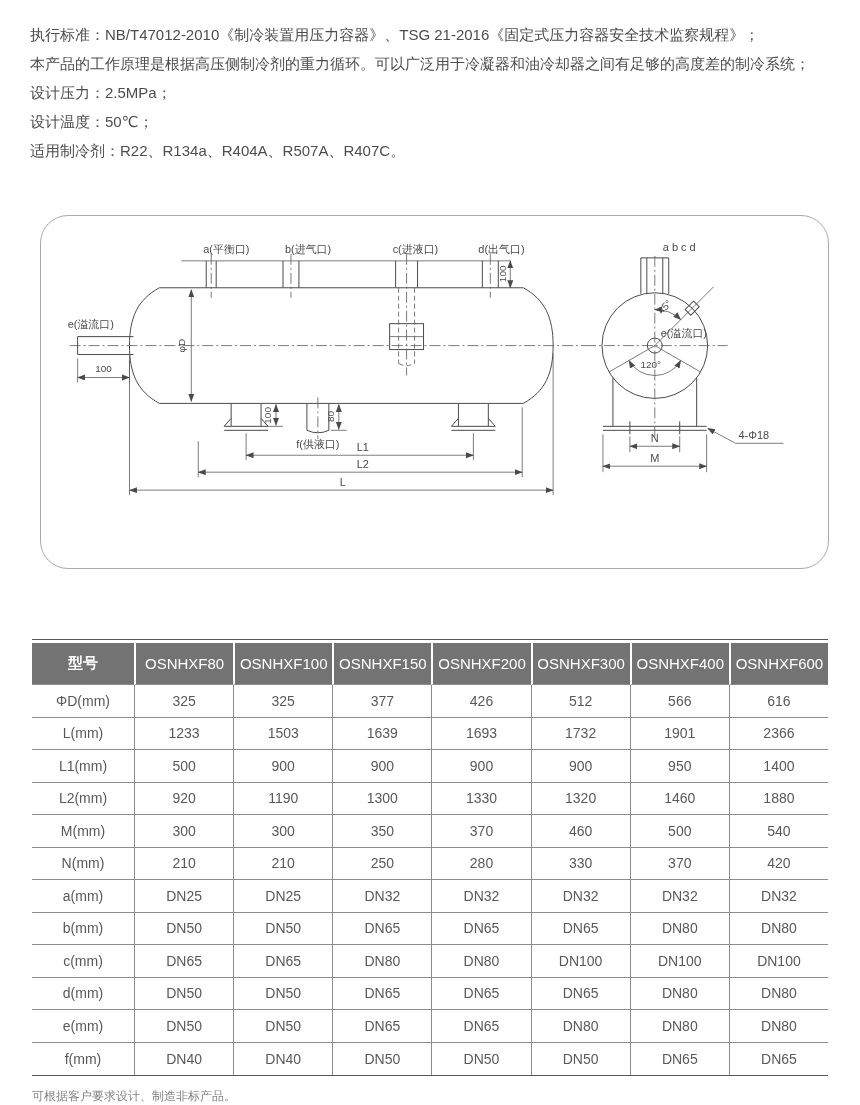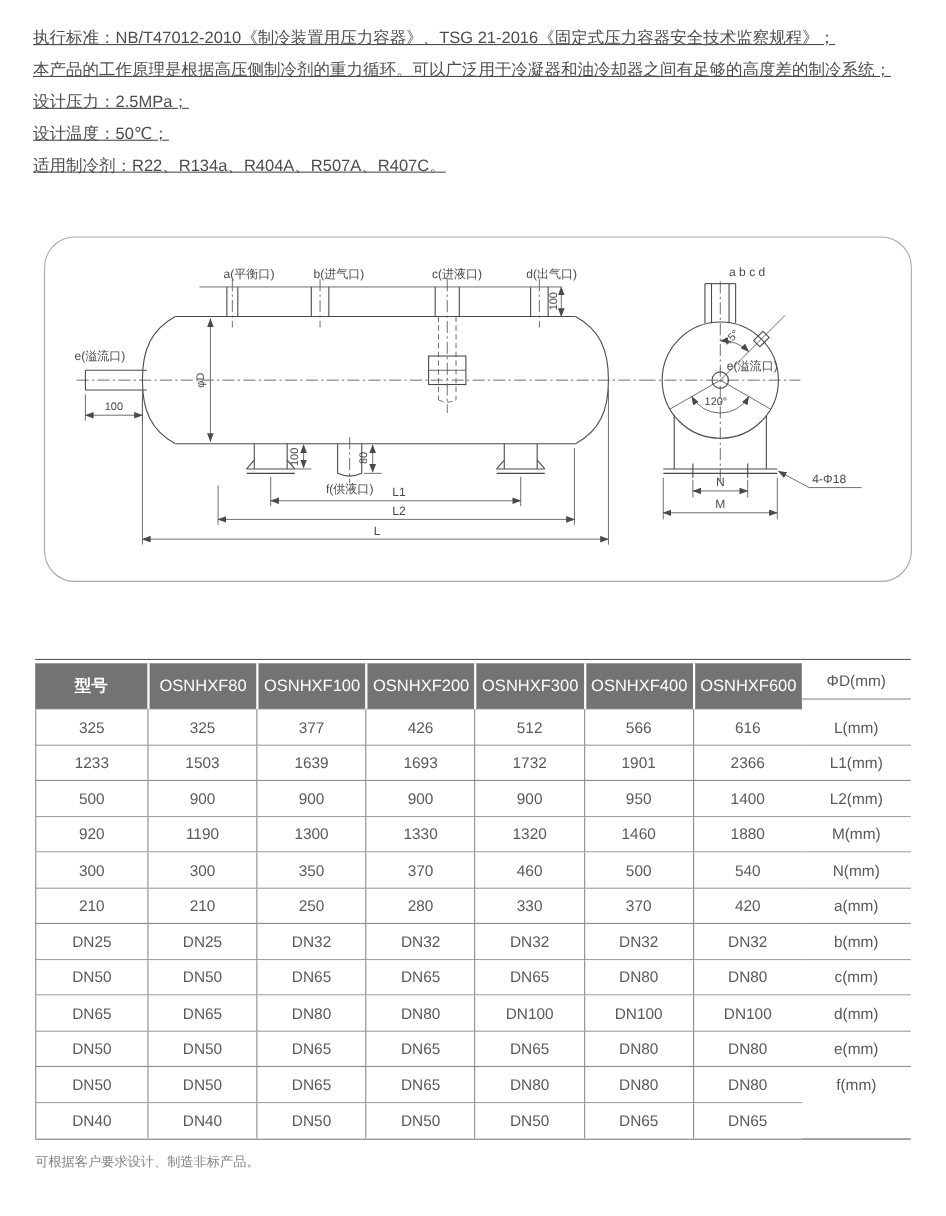--- a/index.html
+++ b/index.html
@@ -1,24 +1,24 @@
 <!DOCTYPE html>
 <html><head>
 <meta charset="utf-8">
 <style>
   * { box-sizing: border-box; margin: 0; padding: 0; }
   html, body { width: 860px; height: 1105px; background: #ffffff; overflow: hidden; }
   body { font-family: "Liberation Sans", "DejaVu Sans", sans-serif; color: #4d4d4d; }
 
-  .intro { padding: 20px 30px 0 30px; text-decoration: underline; }
+  .intro { padding: 20px 30px 0 30px; }
   .intro p { font-size: 15px; line-height: 29px; color: #4d4d4d; white-space: nowrap; }
 
   .diagram-box {
     margin: 50px 0 0 40px;
-    width: 789px; height: 314px;
+    width: 789px; height: 354px;
     border: 1px solid #a9a9a9;
     border-radius: 28px;
     overflow: hidden;
   }
   .diagram-box svg { display: block; }
   .dwg { stroke: #4a4a4a; stroke-width: 1; fill: none; }
   .dwg-thin { stroke: #5a5a5a; stroke-width: 0.8; fill: none; }
   .cl { stroke: #5a5a5a; stroke-width: 0.8; fill: none; stroke-dasharray: 11 3 2 3; }
   .dash { stroke: #5a5a5a; stroke-width: 0.8; fill: none; stroke-dasharray: 5 3; }
   .lbl { font-size: 11px; fill: #4a4a4a; stroke: none; font-family: "Liberation Sans", sans-serif; }
@@ -231,20 +231,21 @@
           <text class="lbl" x="699" y="224">4-Φ18</text>
         </g>
       </g>
     </svg>
   </div>
 
   <div class="spec-table">
       <div class="th first">型号</div>
       <div class="th">OSNHXF80</div>
       <div class="th">OSNHXF100</div>
+      <div class="th">OSNHXF150</div>
       <div class="th">OSNHXF200</div>
       <div class="th">OSNHXF300</div>
       <div class="th">OSNHXF400</div>
       <div class="th">OSNHXF600</div>
       <div class="td label">ΦD(mm)</div>
       <div class="td val">325</div>
       <div class="td val">325</div>
       <div class="td val">377</div>
       <div class="td val">426</div>
       <div class="td val">512</div>

